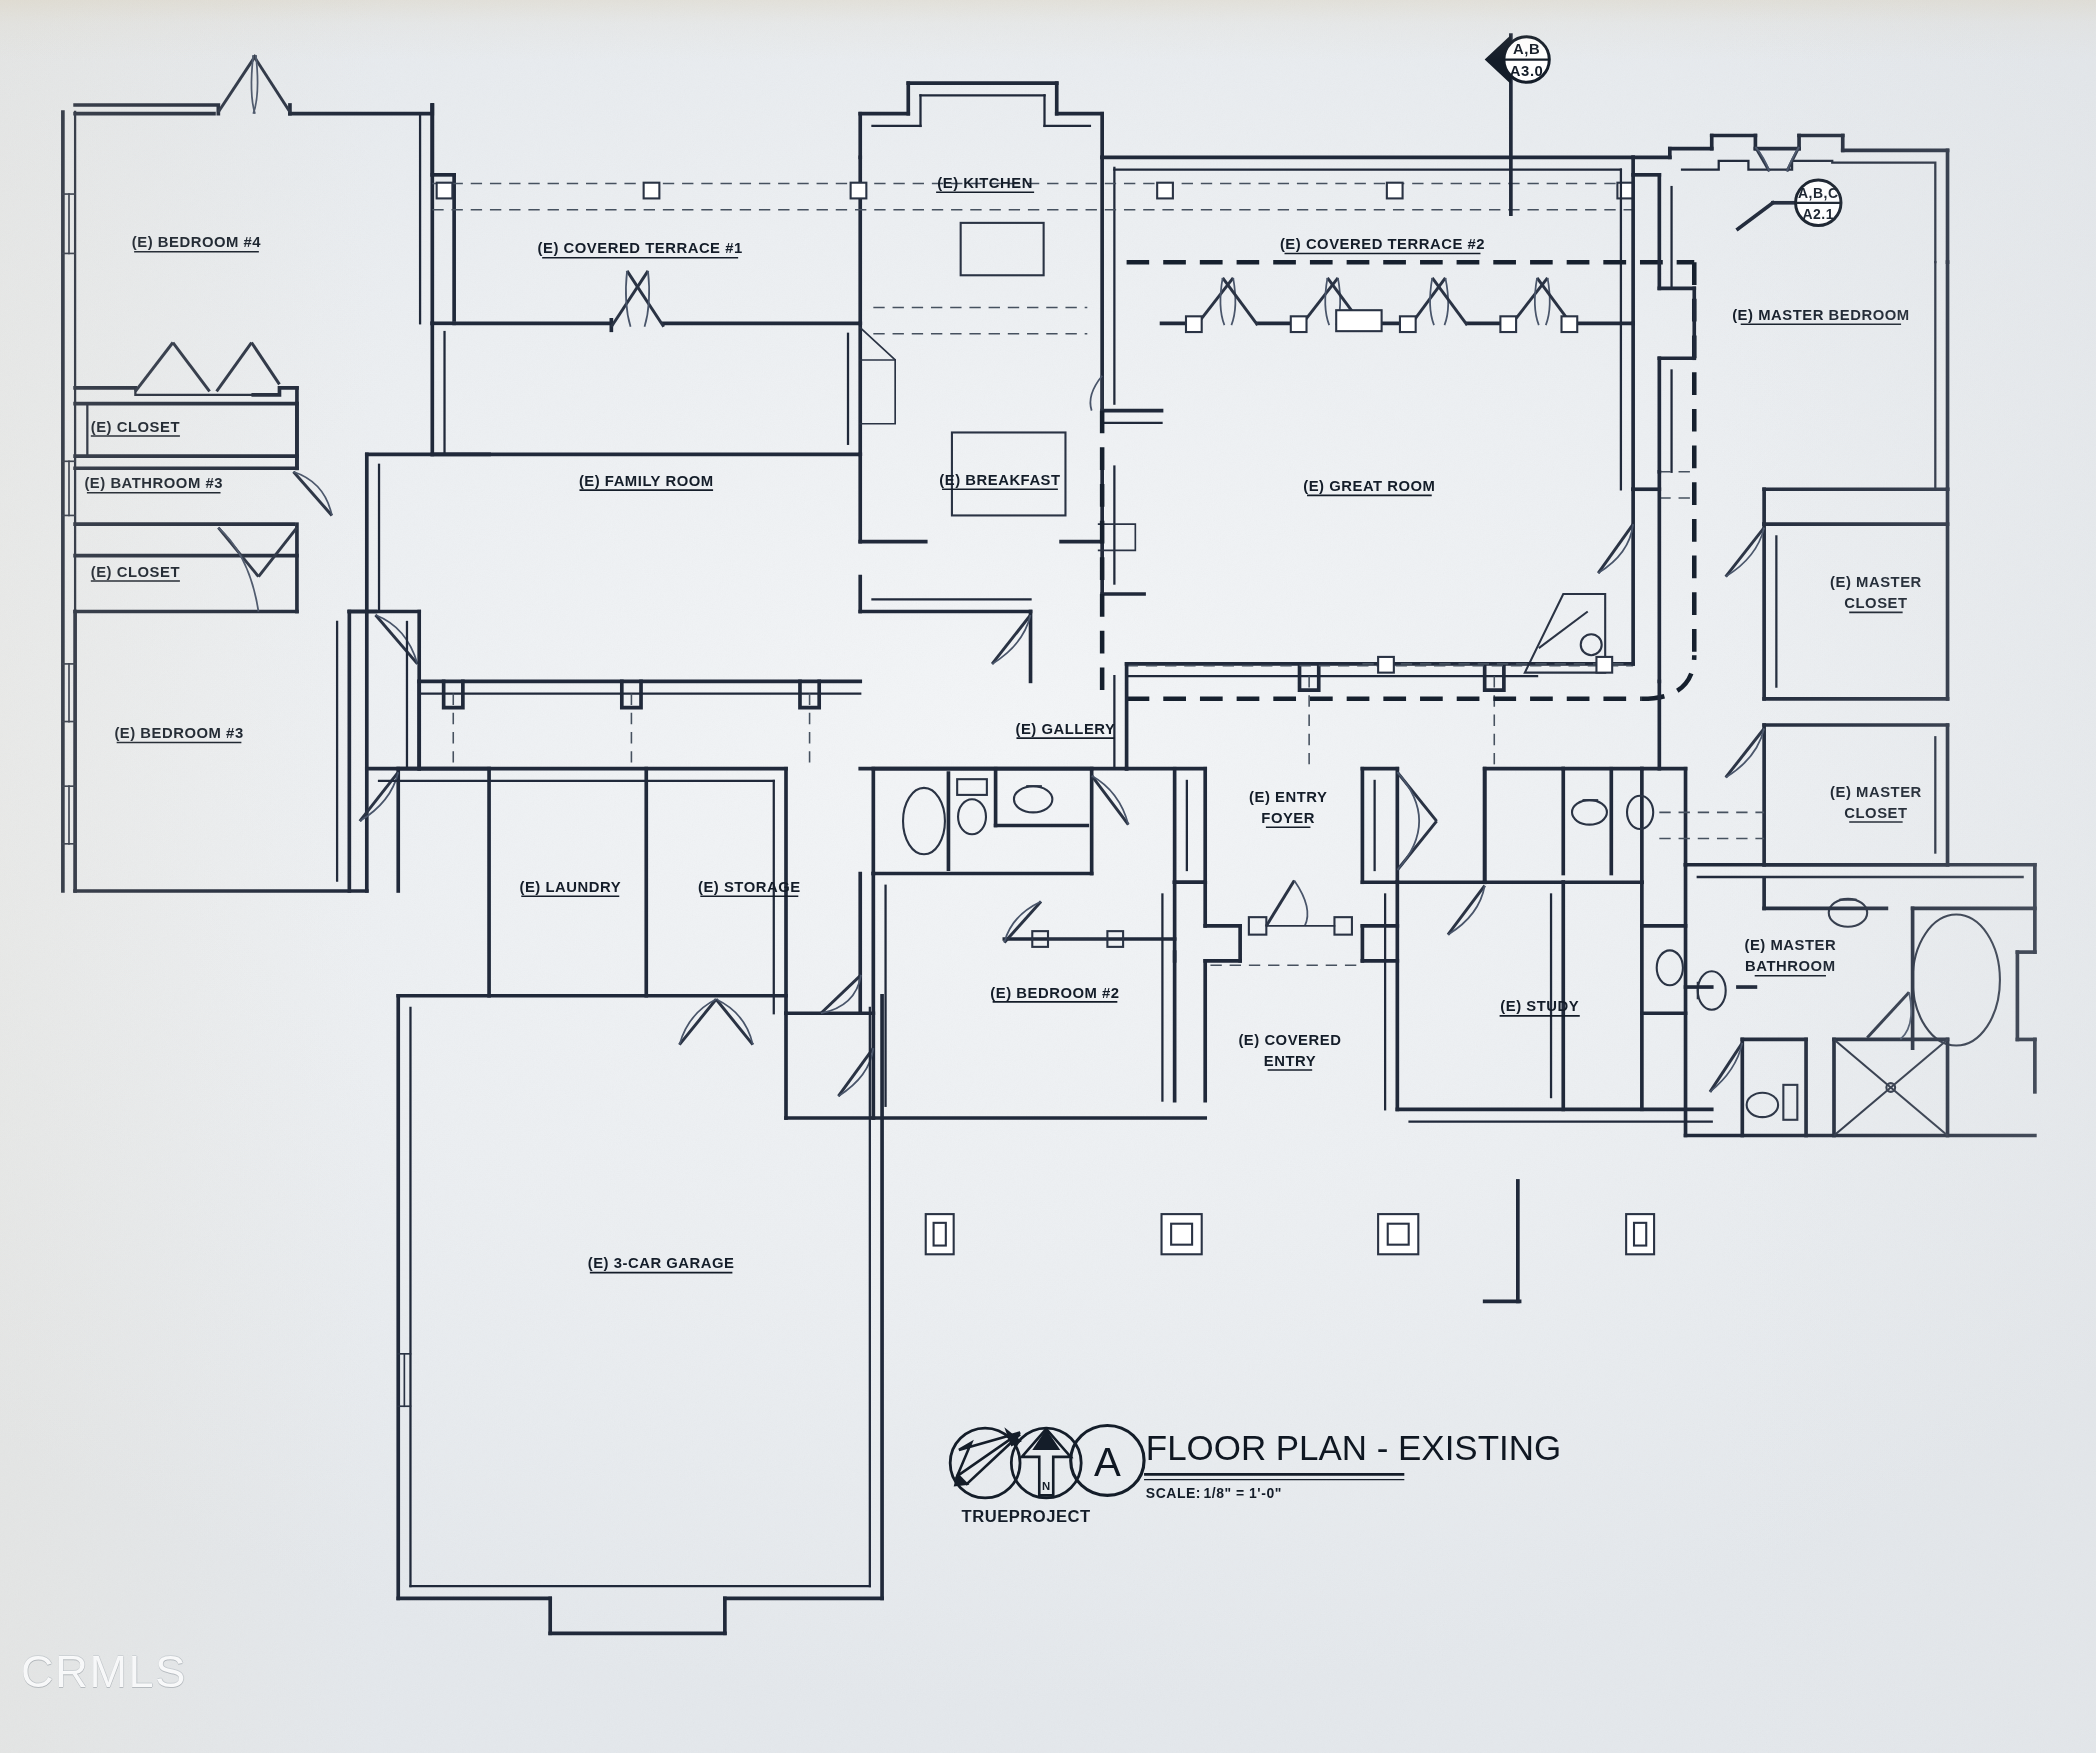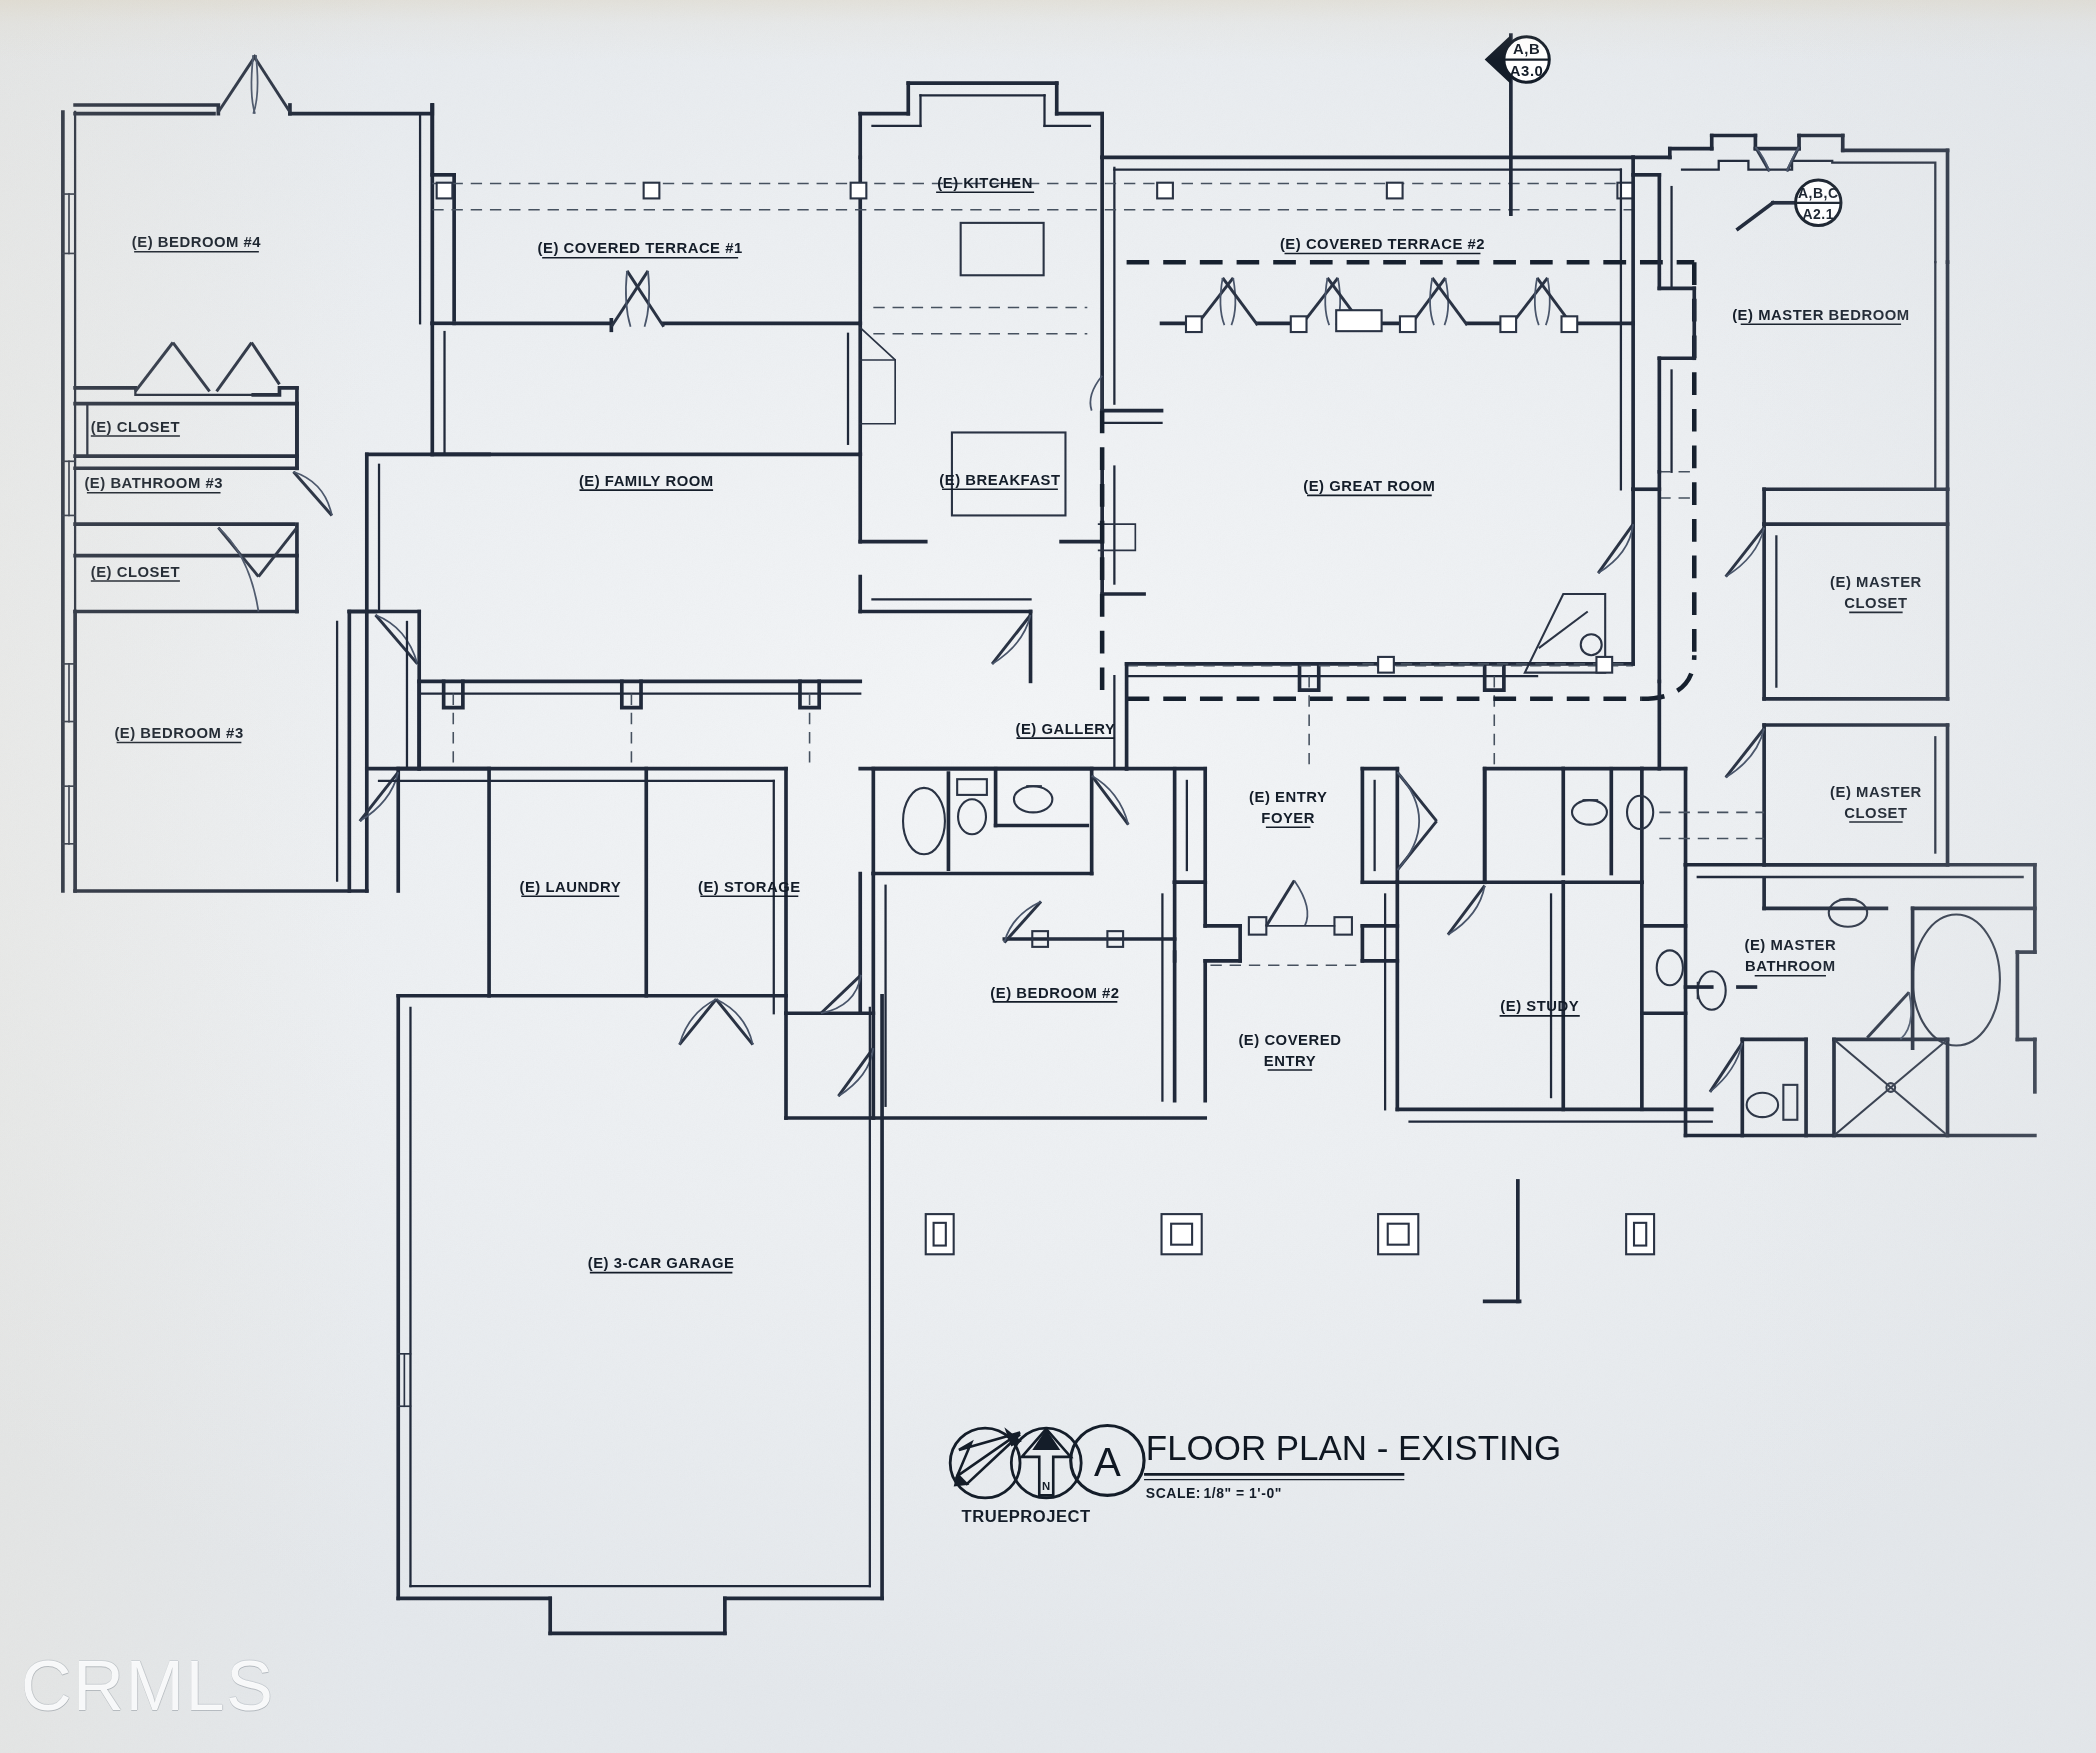--- a/index.html
+++ b/index.html
@@ -38,21 +38,21 @@
     inset: 0;
     width: 2096px;
     height: 1754px;
   }
   
   #watermark {
     position: absolute;
     left: 21px;
     top: 1646px;
     font-family: "Liberation Sans", sans-serif;
-    font-size: 70px;
+    font-size: 45px;
     font-weight: 300;
     letter-spacing: 1.7px;
     color: rgba(255,255,255,0.92);
     text-shadow:
       0 0.9px 0 rgba(120,128,138,0.42),
       0.9px 0 0 rgba(120,128,138,0.22),
       0 -0.9px 0 rgba(160,168,178,0.30);
     user-select: none;
     white-space: nowrap;
   }

